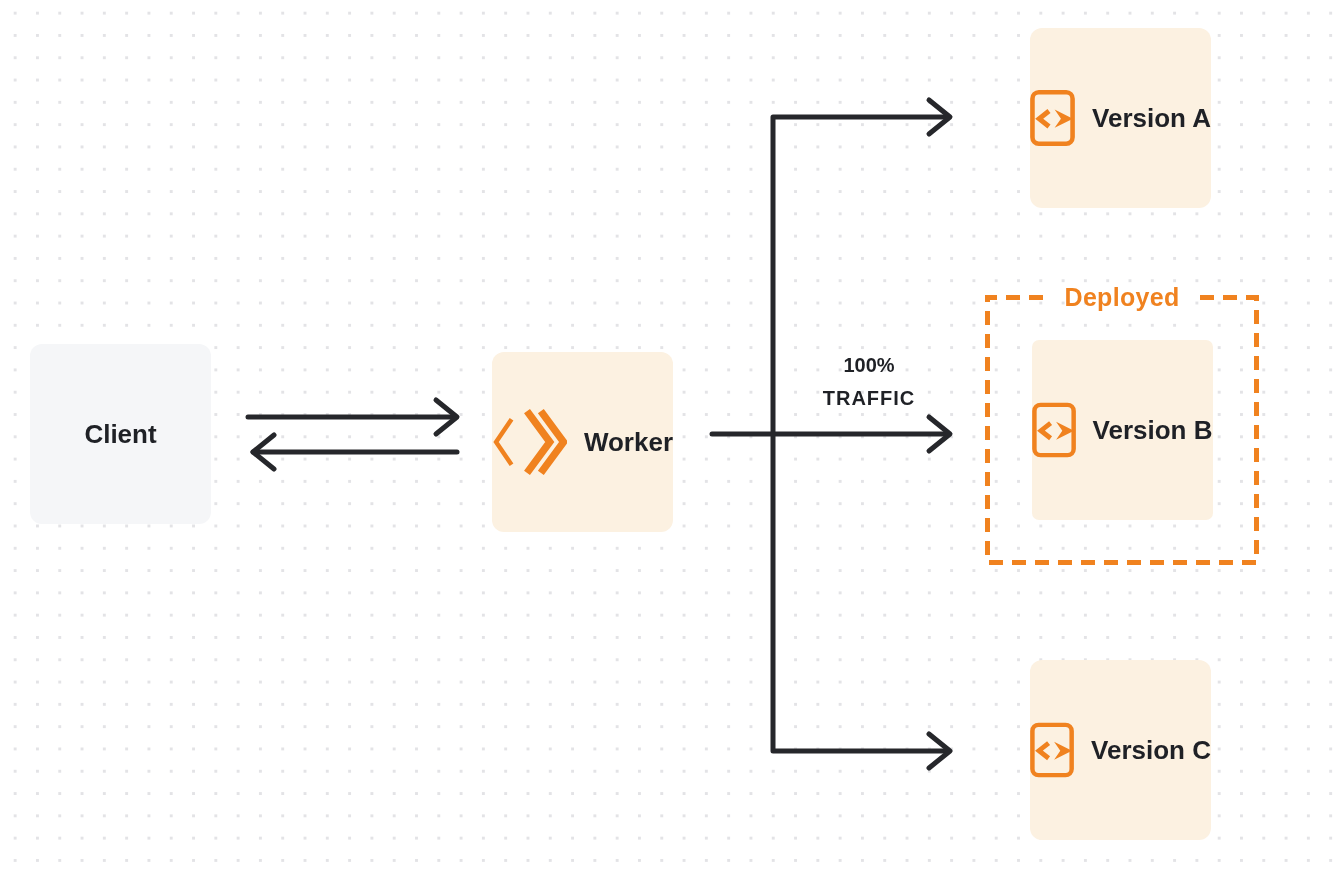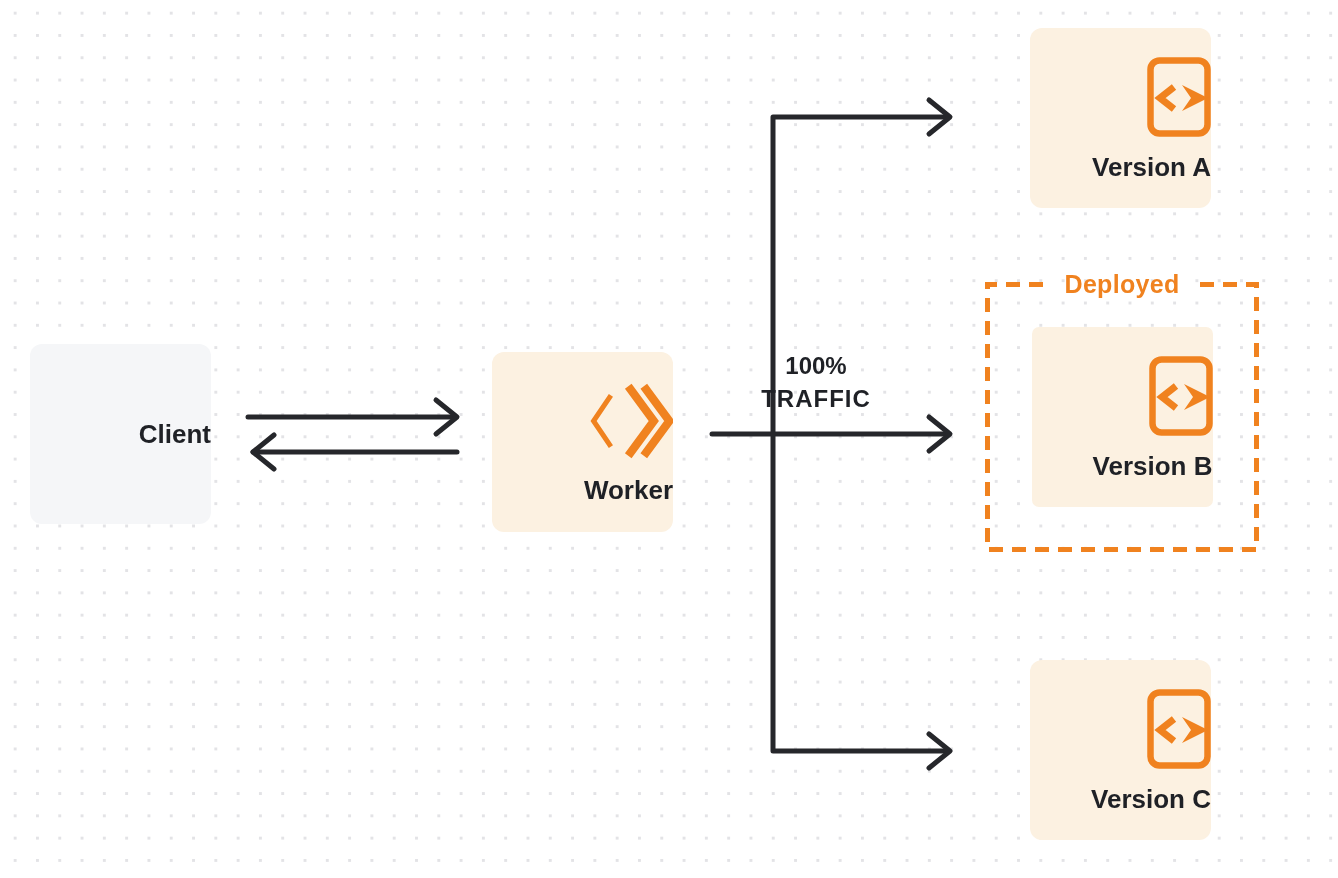--- a/index.html
+++ b/index.html
@@ -32,22 +32,22 @@
     fill:none;
     stroke:var(--line-dark);
     stroke-width:5;
     stroke-linecap:round;
     stroke-linejoin:round;
   }
   .node{
     position:absolute;
     width:181px;height:180px;
     border-radius:12px;
-    display:flex;flex-direction:column;
-    align-items:flex-end;justify-content:center;
+    display:flex;flex-direction:row;
+    align-items:center;justify-content:center;
     gap:17px;
   }
   .node-label{
     font-size:26px;
     font-weight:700;
     color:var(--text-dark);
     line-height:1;
     white-space:nowrap;
   }
   .client-node{left:30px;top:344px;background:var(--client-gray);}
@@ -55,30 +55,30 @@
   .version-node{background:var(--cream);}
   .version-a{left:1030px;top:28px;}
   .version-c{left:1030px;top:660px;}
   .worker-icon .thin{fill:none;stroke:var(--orange);stroke-width:5.5;stroke-linecap:butt;stroke-linejoin:miter;}
   .worker-icon .thick{fill:none;stroke:var(--orange);stroke-width:9;stroke-linecap:butt;stroke-linejoin:miter;}
   .code-icon .frame{fill:none;stroke:var(--orange);stroke-width:6.5;}
   .code-icon .chev{fill:none;stroke:var(--orange);stroke-width:7;stroke-linecap:butt;stroke-linejoin:miter;}
   .code-icon .wedge{fill:var(--orange);}
   .traffic-label{
     position:absolute;
-    left:746px;top:349px;width:140px;
+    left:799px;top:349px;width:140px;
     text-align:center;
-    font-size:24px;font-weight:700;
+    font-size:20px;font-weight:700;
     line-height:33px;
     color:var(--text-dark);
   }
   .traffic-line2{letter-spacing:1px;}
   .deployed-group{
     position:absolute;
-    left:985px;top:282px;width:274px;height:270px;
+    left:985px;top:295px;width:274px;height:270px;
     display:flex;align-items:center;justify-content:center;
   }
   .deployed-border{position:absolute;left:0;top:0;}
   .deployed-border path{
     fill:none;
     stroke:var(--orange);
     stroke-width:5;
     stroke-dasharray:14 9;
     stroke-linecap:butt;
   }

